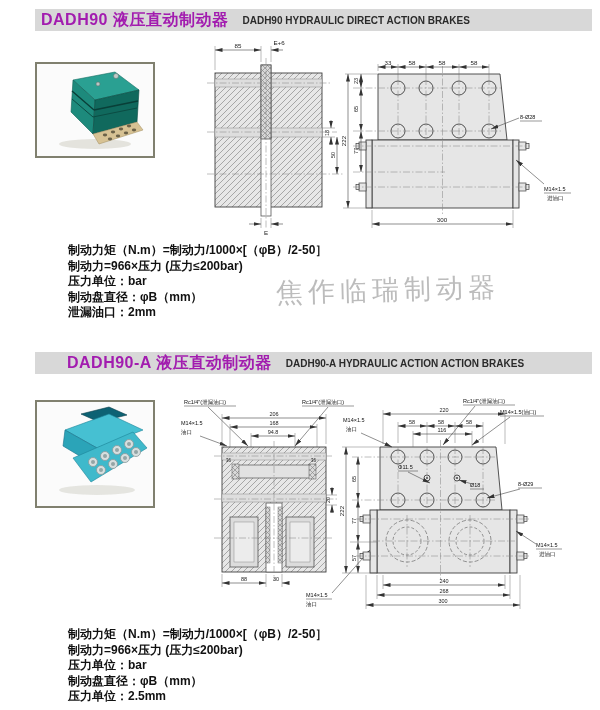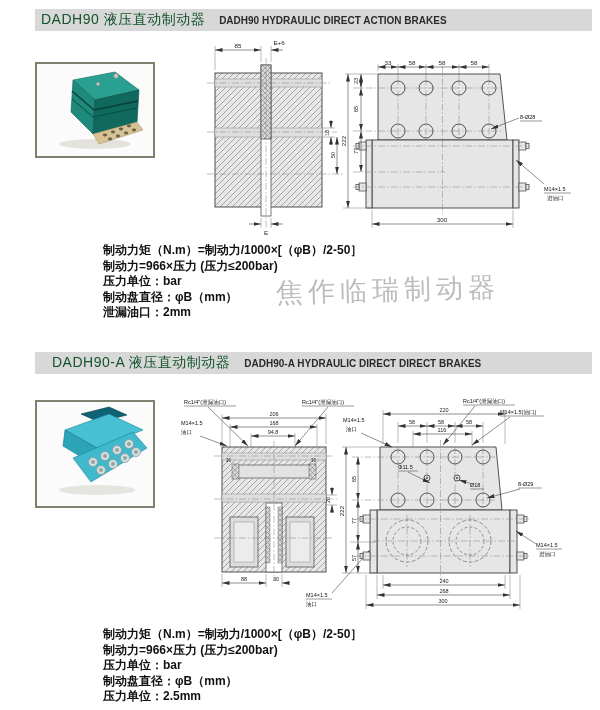--- a/index.html
+++ b/index.html
@@ -1,29 +1,29 @@
 <!DOCTYPE html>
 <html><head>
 <meta charset="utf-8">
 <style>
   html,body{margin:0;padding:0;}
   body{width:600px;height:710px;background:#fff;font-family:"Liberation Sans",sans-serif;position:relative;}
   .page{position:absolute;left:0;top:0;width:600px;height:710px;background:#ffffff;overflow:hidden;}
   .bar{position:absolute;left:35px;width:557px;height:22px;background:#d8d8d8;display:flex;align-items:center;gap:14px;padding-left:6px;box-sizing:border-box;}
   #bar1{top:9px;}
-  #bar2{top:352px;padding-left:17px;}
-  .bar .zh{font-size:14px;font-weight:normal;color:#14532d;letter-spacing:.5px;white-space:nowrap;}
+  #bar2{top:352px;padding-left:32px;}
+  .bar .zh{font-size:16px;font-weight:bold;color:#a21caf;letter-spacing:.5px;white-space:nowrap;}
   .bar .en{font-size:10px;font-weight:bold;color:#2a2a2a;white-space:nowrap;}
   .photo{position:absolute;left:35px;border:2px solid #80806f;background:#fbfbfb;}
   #photo1{top:62px;width:116px;height:92px;}
   #photo2{top:400px;width:116px;height:104px;}
   svg.drawing{position:absolute;}
   #drawing1{left:185px;top:38px;}
   #drawing2{left:180px;top:395px;}
-  .specs{position:absolute;left:68px;color:#111;font-size:12px;font-weight:bold;line-height:15.5px;margin-left:35px;}
+  .specs{position:absolute;left:68px;color:#111;font-size:12px;font-weight:bold;line-height:15.5px;}
   #specs1{top:243px;}
   #specs2{top:627px;}
   .specs p{margin:0;white-space:nowrap;}
   .watermark{position:absolute;left:276px;top:272px;font-family:"DejaVu Serif",serif;font-size:27px;color:#b1b1b1;letter-spacing:5px;transform:rotate(-1.5deg);opacity:.85;white-space:nowrap;}
   
   .ol{stroke:#3f3f3f;stroke-width:0.9;}
   .ol2{stroke:#3f3f3f;stroke-width:0.7;}
   .hole{fill:none;stroke:#3f3f3f;stroke-width:0.9;}
   .cl{stroke:#8a8a8a;stroke-width:0.55;stroke-dasharray:7 2 1.5 2;fill:none;}
   .ext{stroke:#666;stroke-width:0.45;fill:none;}
@@ -193,21 +193,21 @@
     <p>制动力=966×压力 (压力≤200bar)</p>
     <p>压力单位：bar</p>
     <p>制动盘直径：φB（mm）</p>
     <p>泄漏油口：2mm</p>
   </div>
 
   <div class="watermark">焦作临瑞制动器</div>
 
   <header class="bar" id="bar2">
     <span class="zh">DADH90-A 液压直动制动器</span>
-    <span class="en">DADH90-A  HYDRAULIC DIRECT DIRECT BRAKES</span>
+    <span class="en">DADH90-A  HYDRAULIC ACTION ACTION BRAKES</span>
   </header>
 
   <div class="photo" id="photo2">
     <svg width="112" height="100" viewBox="0 0 112 100">
       <g>
         <ellipse cx="60" cy="88" rx="38" ry="5" fill="#dcdcd4" opacity="0.7"></ellipse>
         <polygon points="44,12 72,5 90,13 62,20" fill="#0d6273" stroke="#083d48" stroke-width="0.6"></polygon>
         <polygon points="28,28 72,12 106,28 60,46" fill="#46c0d2" stroke="#1d8598" stroke-width="0.6"></polygon>
         <polygon points="28,28 60,46 56,62 26,44" fill="#2ba4b8" stroke="#17718a" stroke-width="0.6"></polygon>
       </g>

